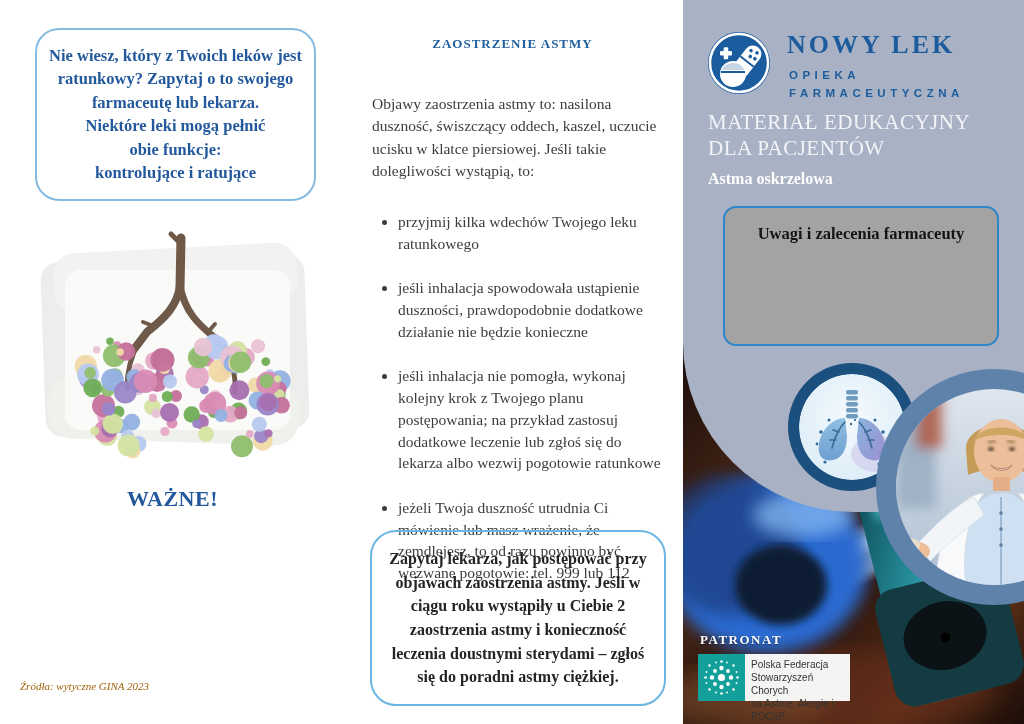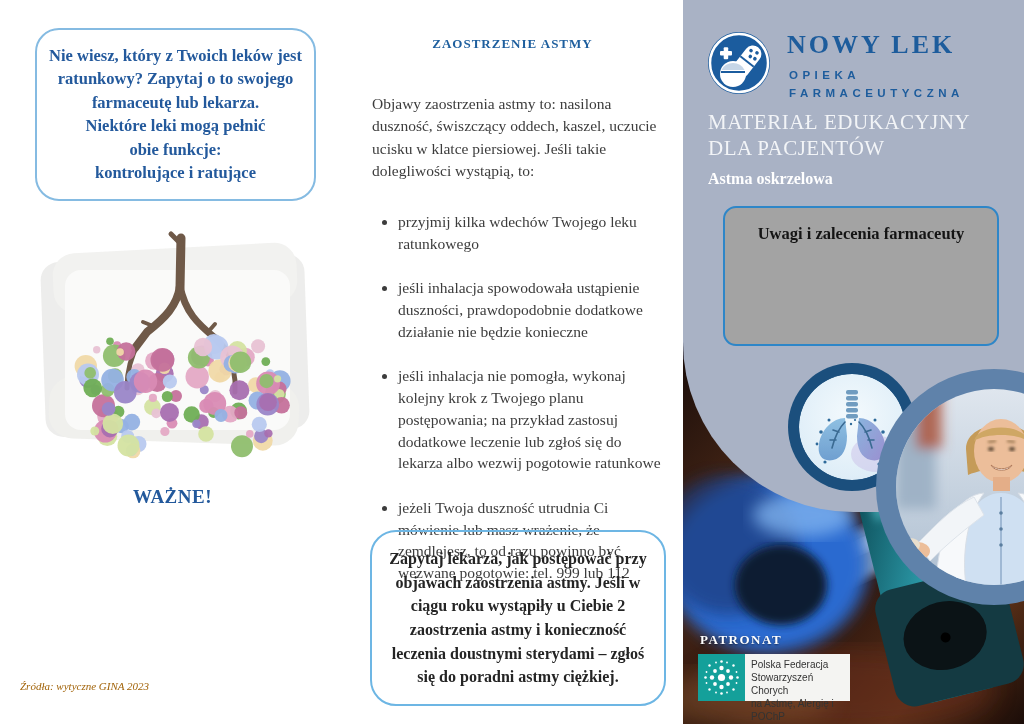--- a/index.html
+++ b/index.html
@@ -13,21 +13,21 @@
   .rescue-box{
     left:35px; top:28px; width:253px; padding:14px 12px;
     border:2.5px solid #85bbe2; border-radius:24px;
     color:#23599c; font-weight:bold; font-size:16.5px; line-height:1.42;
     text-align:center;
   }
   .rescue-box .line2{white-space:pre-line;}
   .flower-art{left:35px; top:230px; width:285px; height:230px;}
   .important-title{
     left:20px; top:486px; width:305px; text-align:center;
-    color:#23599c; font-weight:bold; font-size:19px; letter-spacing:.5px;
+    color:#23599c; font-weight:bold; font-size:22px; letter-spacing:.5px;
   }
   .important-list{
     left:40px; top:520px; width:280px; color:#3c3c3c; font-size:15.5px; line-height:1.4;
   }
   .important-list ul, .mid-list ul{margin:0; padding-left:20px;}
   .important-list li, .mid-list li{margin-bottom:3px;margin-top:23px;}
   .source-note{
     left:20px; top:680px; width:305px; 
     font-style:italic; font-size:11px; color:#a16207;
   }

